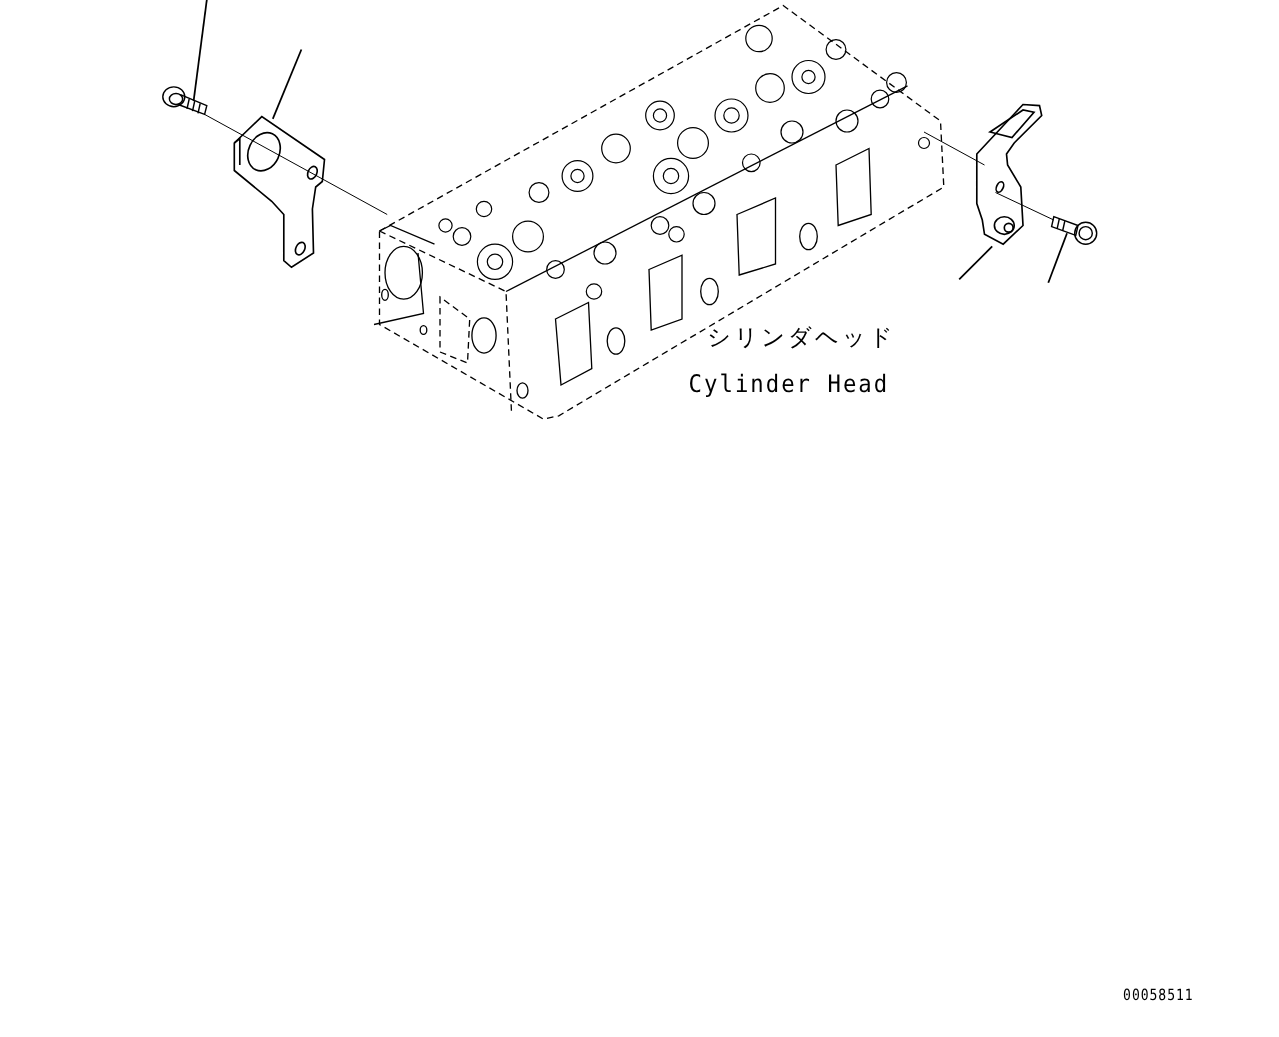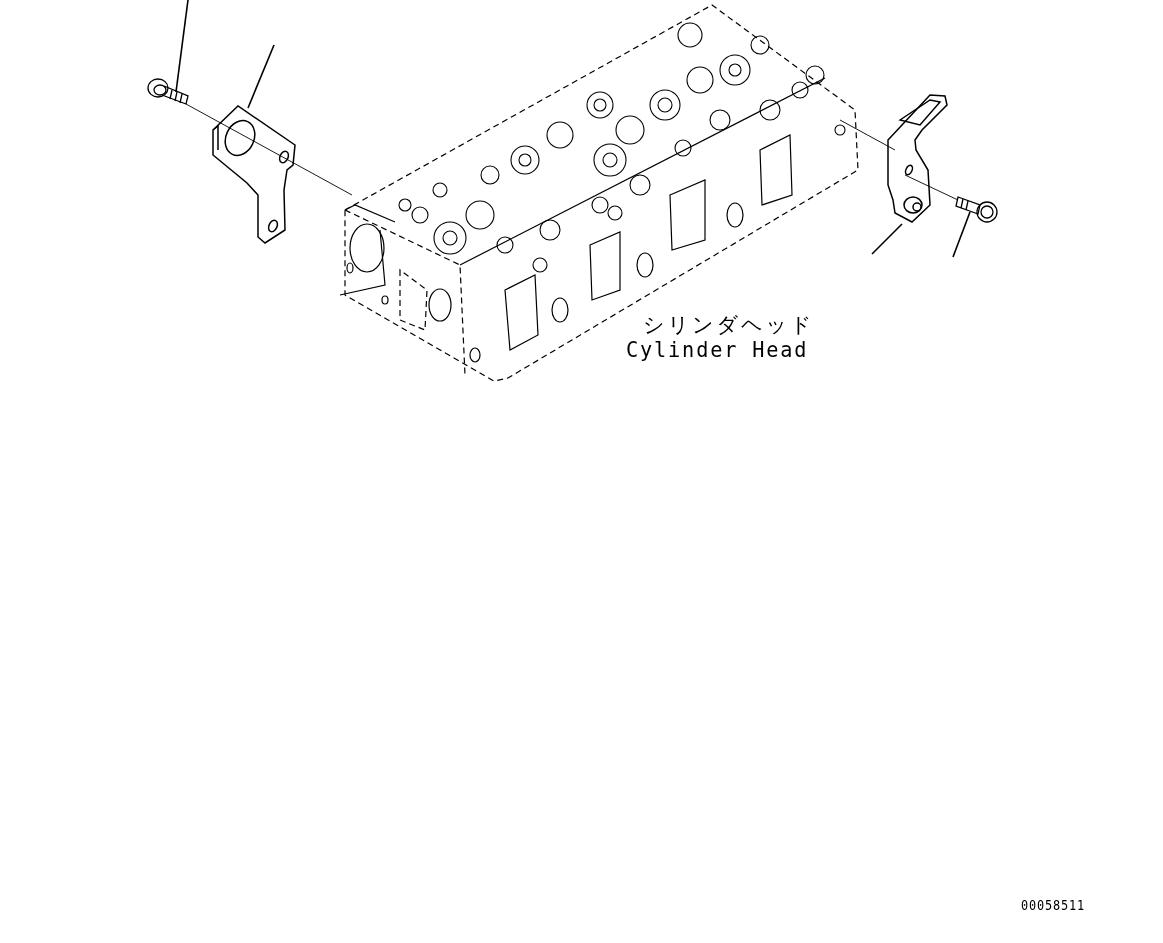--- a/index.html
+++ b/index.html
@@ -1,19 +1,19 @@
 <!DOCTYPE html>
 <html><head>
 <meta charset="utf-8">
 <style>
   html, body { margin:0; padding:0; background:#ffffff; }
   body { width:1163px; height:943px; position:relative; overflow:hidden; font-family:"DejaVu Sans Mono", monospace; }
   svg.diagram { position:absolute; left:0; top:0; }
   .label { position:absolute; color:#000; white-space:nowrap; }
-  .label-jp { left:643px; top:311px; font-size:21px; letter-spacing:3px; font-family:"DejaVu Sans", sans-serif; }
+  .label-jp { left:643px; top:293px; font-size:21px; letter-spacing:3px; font-family:"DejaVu Sans", sans-serif; }
   .label-en { left:626px; top:337px; font-size:22px; letter-spacing:2px; font-family:"DejaVu Sans Mono", monospace; transform:scaleX(0.92); transform-origin:left; }
   .drawing-no { left:1021px; top:897px; font-size:14px; letter-spacing:1px; font-family:"DejaVu Sans Mono", monospace; transform:scaleX(0.85); transform-origin:left; }
 </style>
 </head>
 <body>
 
 <svg class="diagram" width="1163" height="943" viewBox="0 0 1163 943" fill="none" stroke="#000" stroke-width="1.3">
 
   <g stroke-width="1.6">
     <line x1="188" y1="0" x2="176" y2="92"></line>

